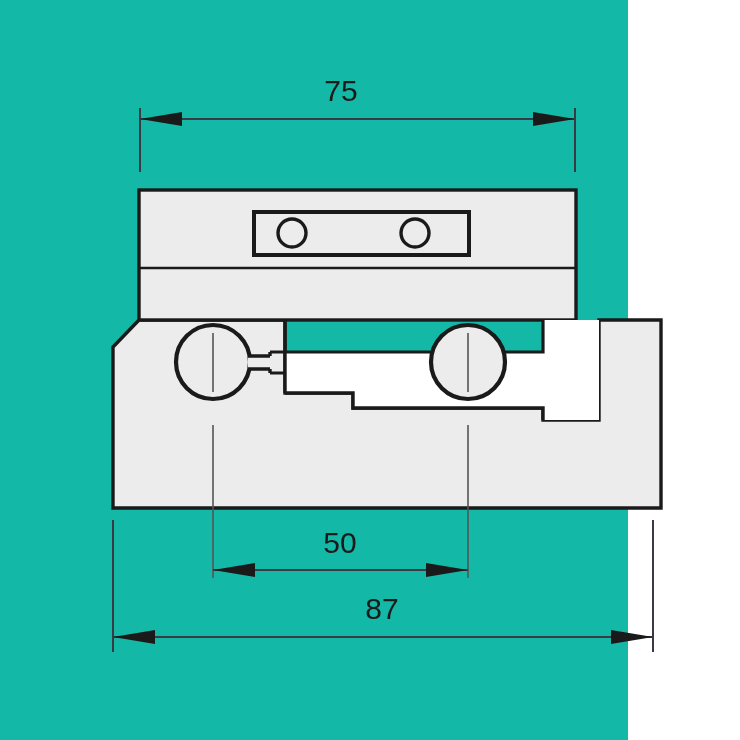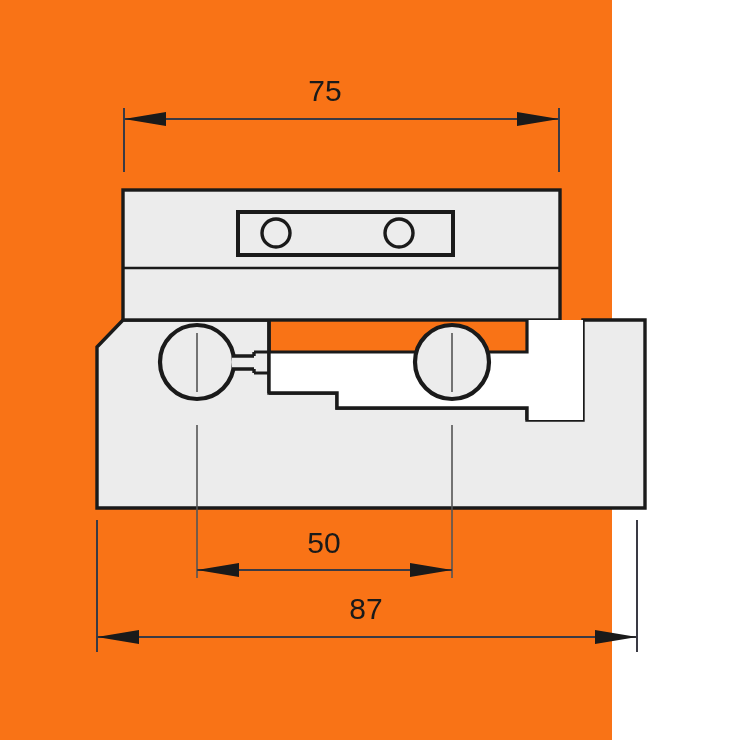--- a/index.html
+++ b/index.html
@@ -1,18 +1,18 @@
 <!DOCTYPE html>
 <html><head>
 <meta charset="utf-8">
 <style>
   html,body{margin:0;padding:0;background:#ffffff;}
   body{width:740px;height:740px;overflow:hidden;
        font-family:"Liberation Sans", sans-serif;}
-  #stage{position:relative;width:612px;height:740px;background:#f97316;}
+  #stage{position:relative;width:612px;height:740px;background:#14b8a6;padding-left:16px;}
   svg{display:block;}
   .dimtext{font-family:"Liberation Sans", sans-serif;font-size:30px;fill:#1a1a1a;text-anchor:middle;}
 </style>
 </head>
 <body>
 
 <div id="stage">
   <svg id="dwg" width="740" height="740" viewBox="0 0 740 740">
 
     <path id="body-outline" d="M 123,320

